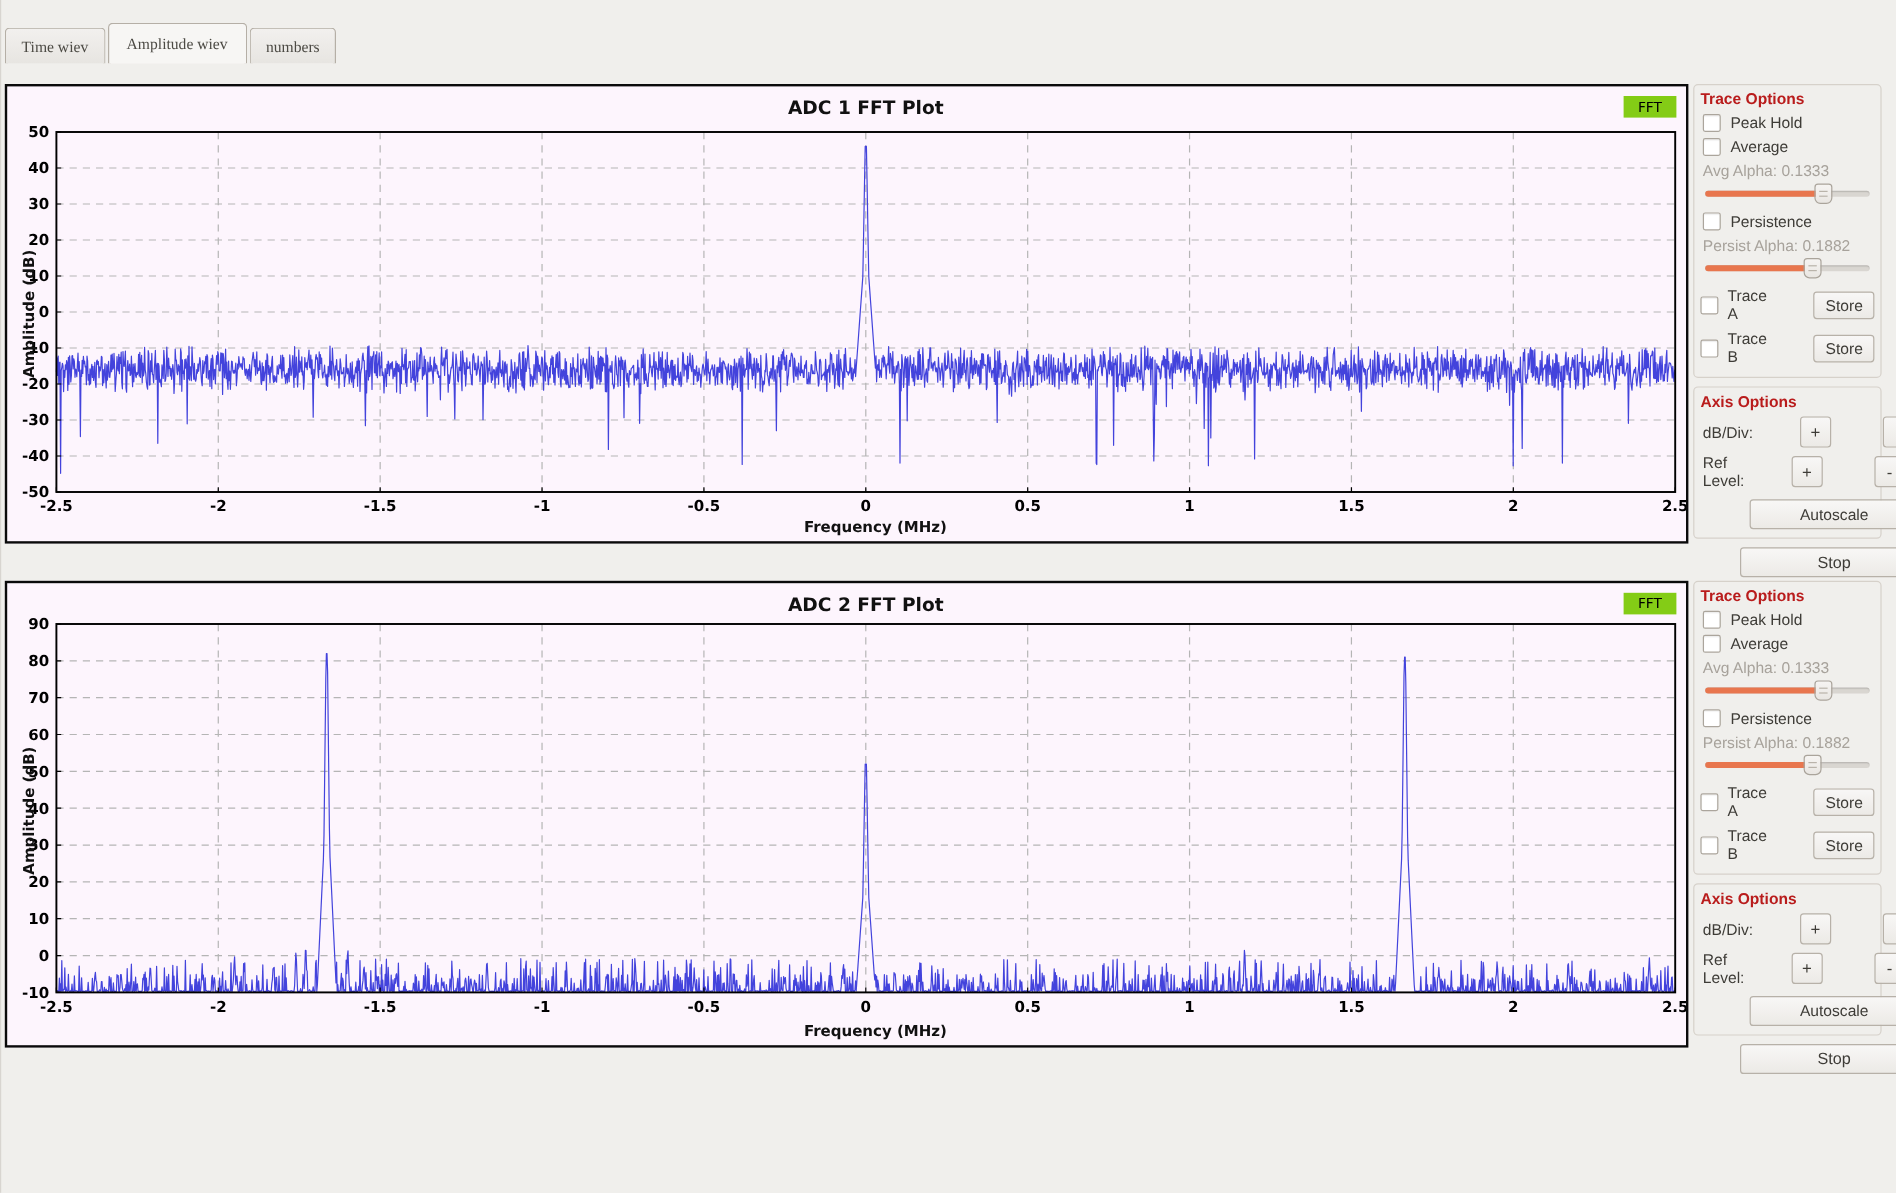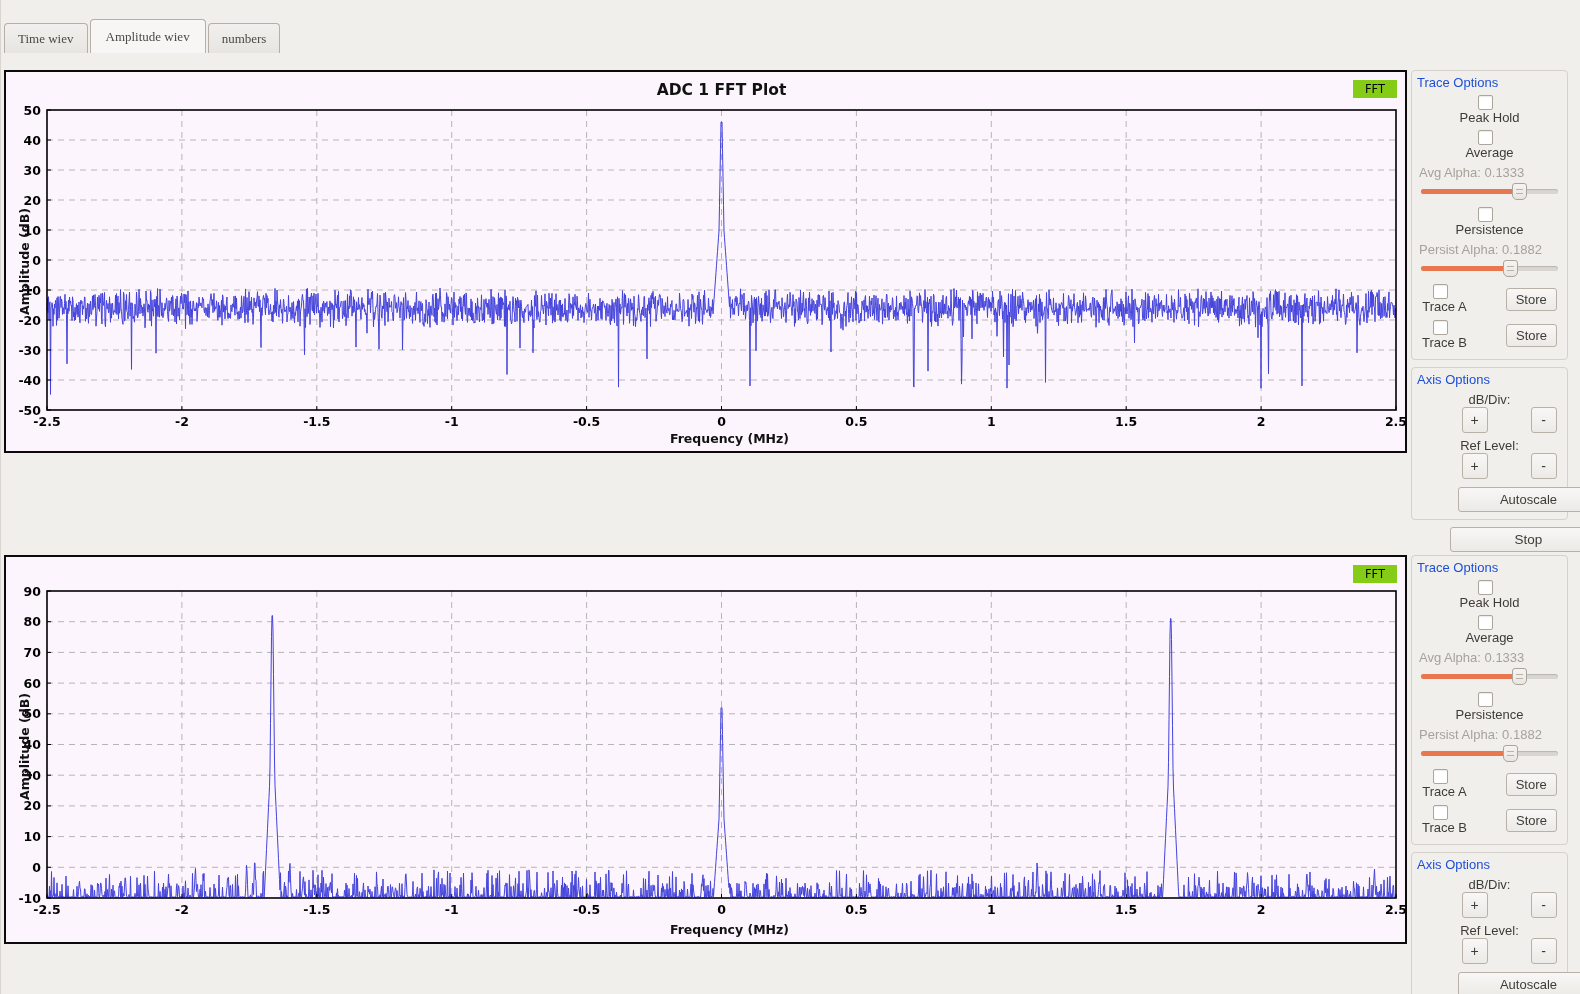--- a/index.html
+++ b/index.html
@@ -62,22 +62,22 @@
     text-align: center; font-weight: bold; font-size: 12.5px; color: #111;
     font-family: "DejaVu Sans", sans-serif; z-index: 2;
   }
   .plot-svg { position: absolute; inset: 0; width: 100%; height: 100%; }
   
   .controls { width: 157px; margin-left: 4px; display: flex; flex-direction: column; font-size: 13px; }
   .groupbox {
     border: 1px solid #d6d1ca; border-radius: 4px;
     padding: 2px 7px 7px 7px; margin-bottom: 7px; position: relative;
   }
-  .legend { font-weight: normal; font-size: 13px; color: #1d4ed8; margin: 2px 0 4px -2px; }
-  .checkrow { display: flex; align-items: center; margin: 5px 0; cursor: default; flex-direction: column; }
+  .legend { font-weight: bold; font-size: 13px; color: #b91c1c; margin: 2px 0 4px -2px; }
+  .checkrow { display: flex; align-items: center; margin: 5px 0; cursor: default; }
   .checkbox {
     width: 15px; height: 15px; flex: 0 0 15px;
     background: #fff; border: 1px solid #aba59c; border-radius: 2px;
     margin-right: 8px; box-shadow: inset 0 1px 1px rgba(0,0,0,.08);
   }
   .graytext { color: #a7a29b; font-size: 13px; margin: 4px 0 2px 0; }
   .slider { position: relative; height: 19px; margin: 2px 2px 6px 2px; }
   .slider-track {
     position: absolute; left: 0; right: 0; top: 7px; height: 5px;
     background: #d9d6d1; border-radius: 3px; box-shadow: inset 0 1px 1px rgba(0,0,0,.15);
@@ -92,21 +92,21 @@
     content: ""; position: absolute; left: 3px; right: 3px; top: 5px;
     border-top: 1px solid #b9b3aa; border-bottom: 1px solid #b9b3aa; height: 3px;
   }
   .trace-row { display: flex; align-items: center; justify-content: center; margin: 6px 0 2px 0; }
   .btn {
     background: linear-gradient(#f8f7f6,#eceae6);
     border: 1px solid #b7b1a8; border-radius: 3px;
     color: #3e3c37; font-size: 13px; font-family: inherit;
     padding: 3px 9px; cursor: default; margin-left: 39px;
   }
-  .axisrow { display: flex; align-items: center; justify-content: space-between; margin: 5px 0; flex-direction: column; }
+  .axisrow { display: flex; align-items: center; justify-content: space-between; margin: 5px 0; }
   .pmgroup { display: flex; gap: 4px; }
   .pm { width: 26px; height: 26px; padding: 0; font-size: 14px; }
   .wide { width: 100%; padding: 4px 0; margin-top: 3px; }
   .stop { width: 100%; padding: 4px 0; font-size: 13.5px; }
   .row2 .controls .stop { margin-top: auto; }
 </style>
 </head>
 <body>
 
 <div class="tabbar">
@@ -254,20 +254,21 @@
         </div>
         <button class="btn wide">Autoscale</button>
       </div>
 
       <button class="btn stop">Stop</button>
     </div>
   </div>
 
   <div class="row row2">
     <div class="plot-panel">
+      <div class="plot-title">ADC 2 FFT Plot</div>
       <div class="fft-badge">FFT</div>
       <div class="y-label">Amplitude (dB)</div>
       <div class="x-label">Frequency (MHz)</div>
       <svg class="plot-svg" viewBox="0 0 1399 385">
           <line x1="175.9" y1="34" x2="175.9" y2="341" stroke="#b5b5b5" stroke-width="1" stroke-dasharray="6 5"></line>
           <line x1="310.8" y1="34" x2="310.8" y2="341" stroke="#b5b5b5" stroke-width="1" stroke-dasharray="6 5"></line>
           <line x1="445.7" y1="34" x2="445.7" y2="341" stroke="#b5b5b5" stroke-width="1" stroke-dasharray="6 5"></line>
           <line x1="580.6" y1="34" x2="580.6" y2="341" stroke="#b5b5b5" stroke-width="1" stroke-dasharray="6 5"></line>
           <line x1="715.5" y1="34" x2="715.5" y2="341" stroke="#b5b5b5" stroke-width="1" stroke-dasharray="6 5"></line>
           <line x1="850.4" y1="34" x2="850.4" y2="341" stroke="#b5b5b5" stroke-width="1" stroke-dasharray="6 5"></line>

